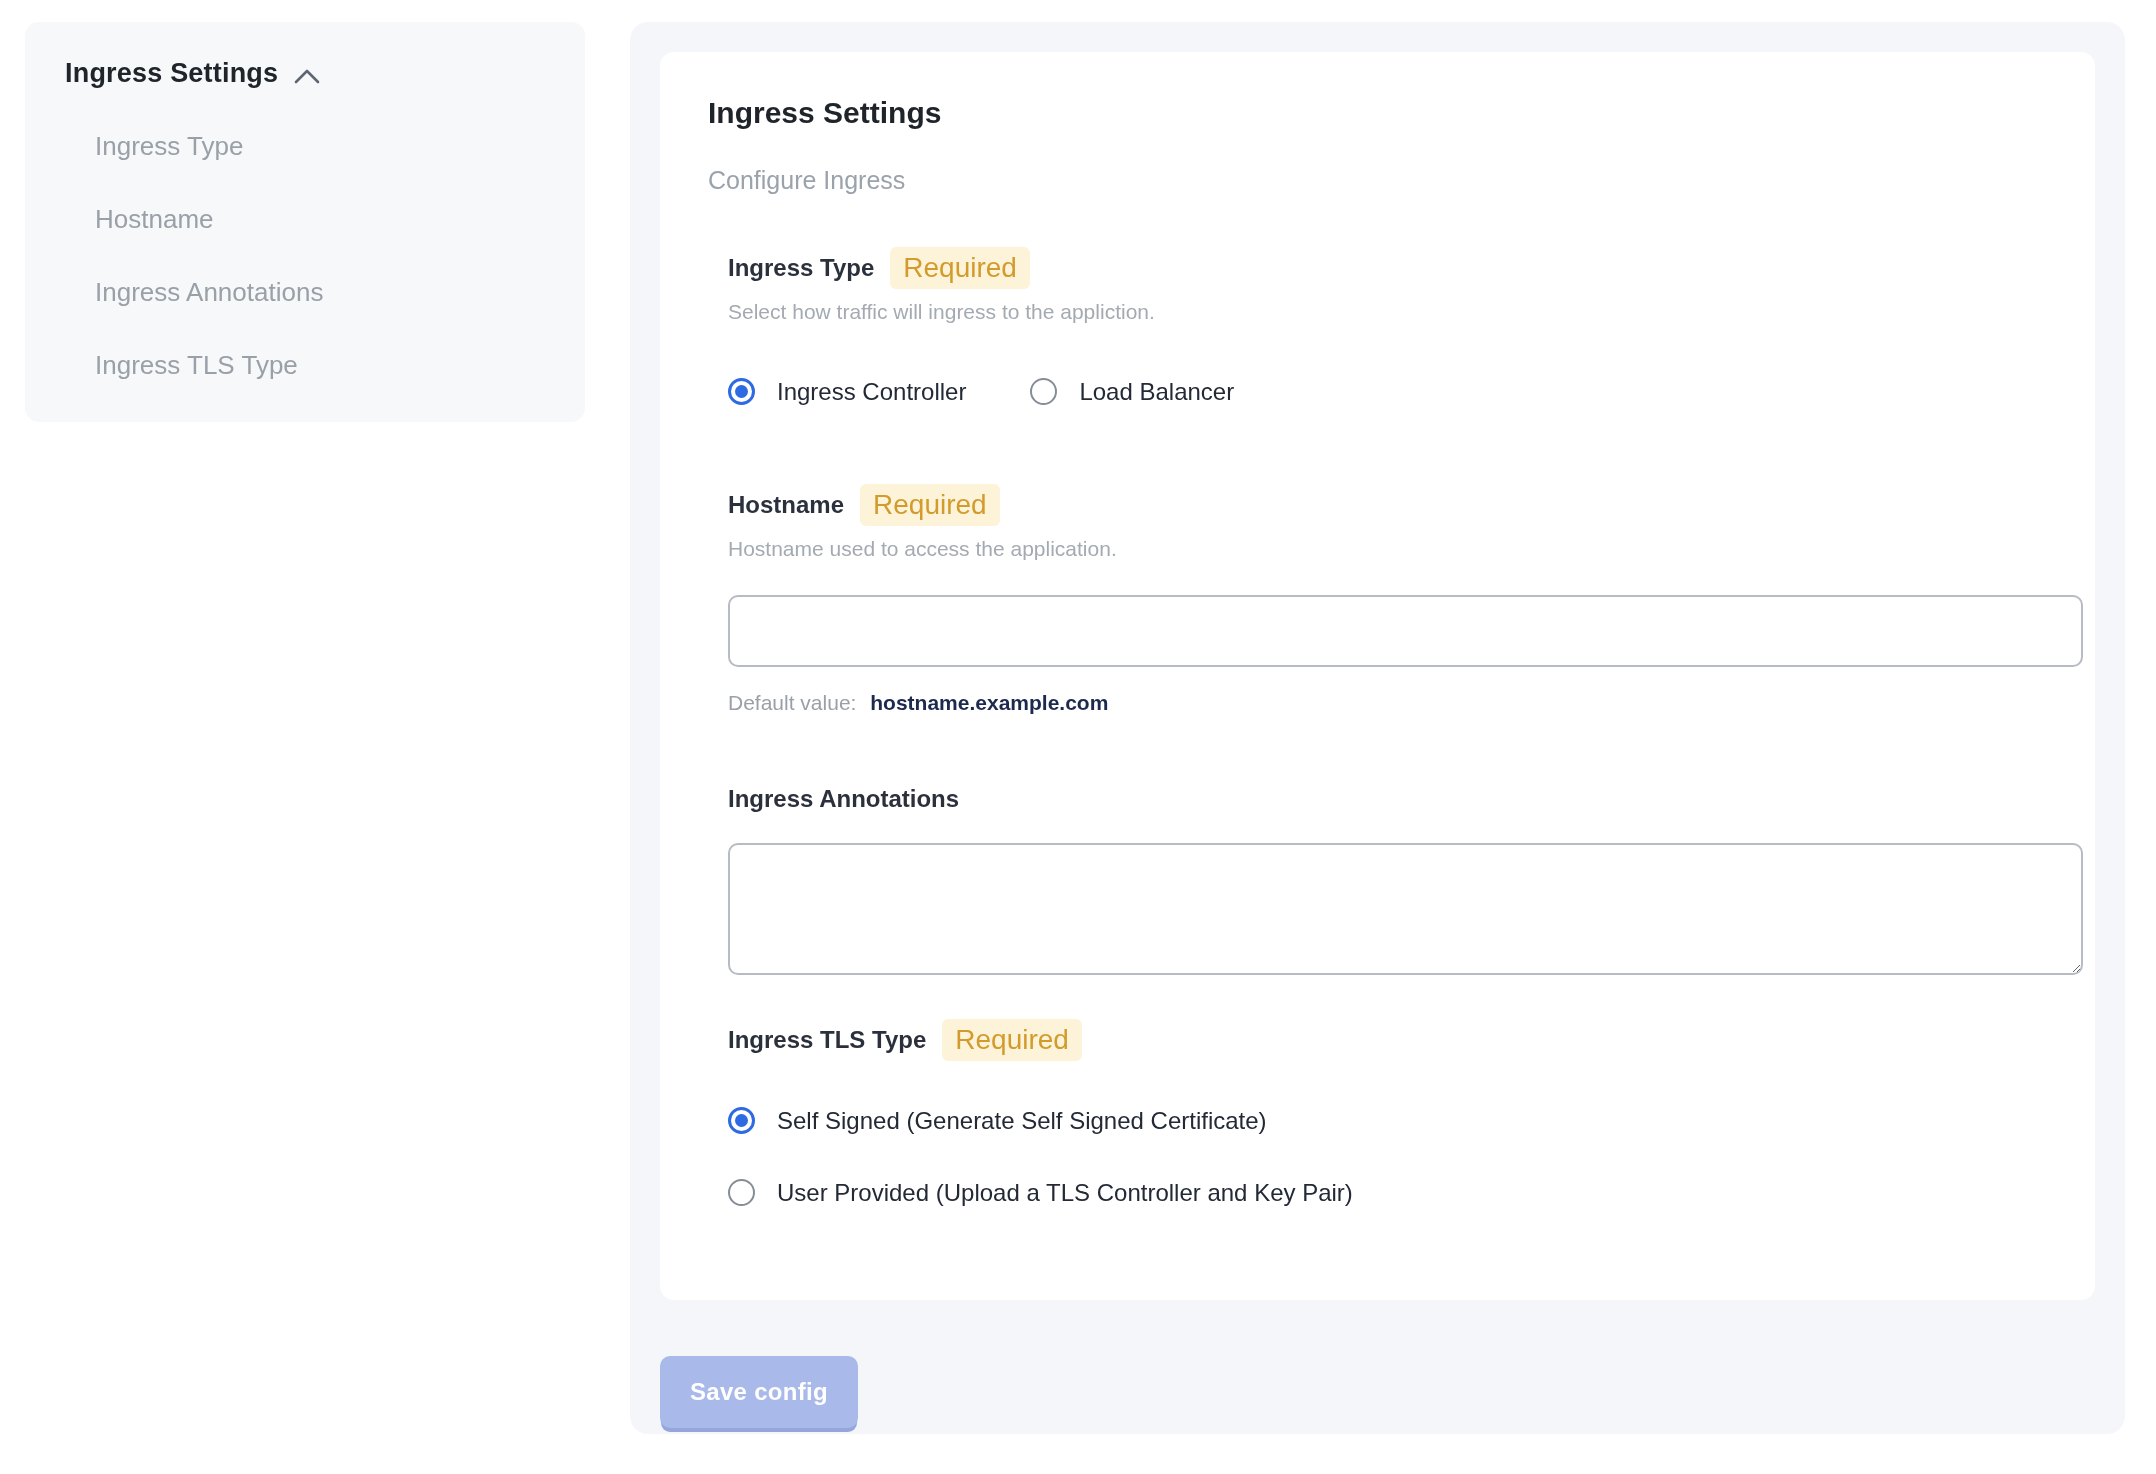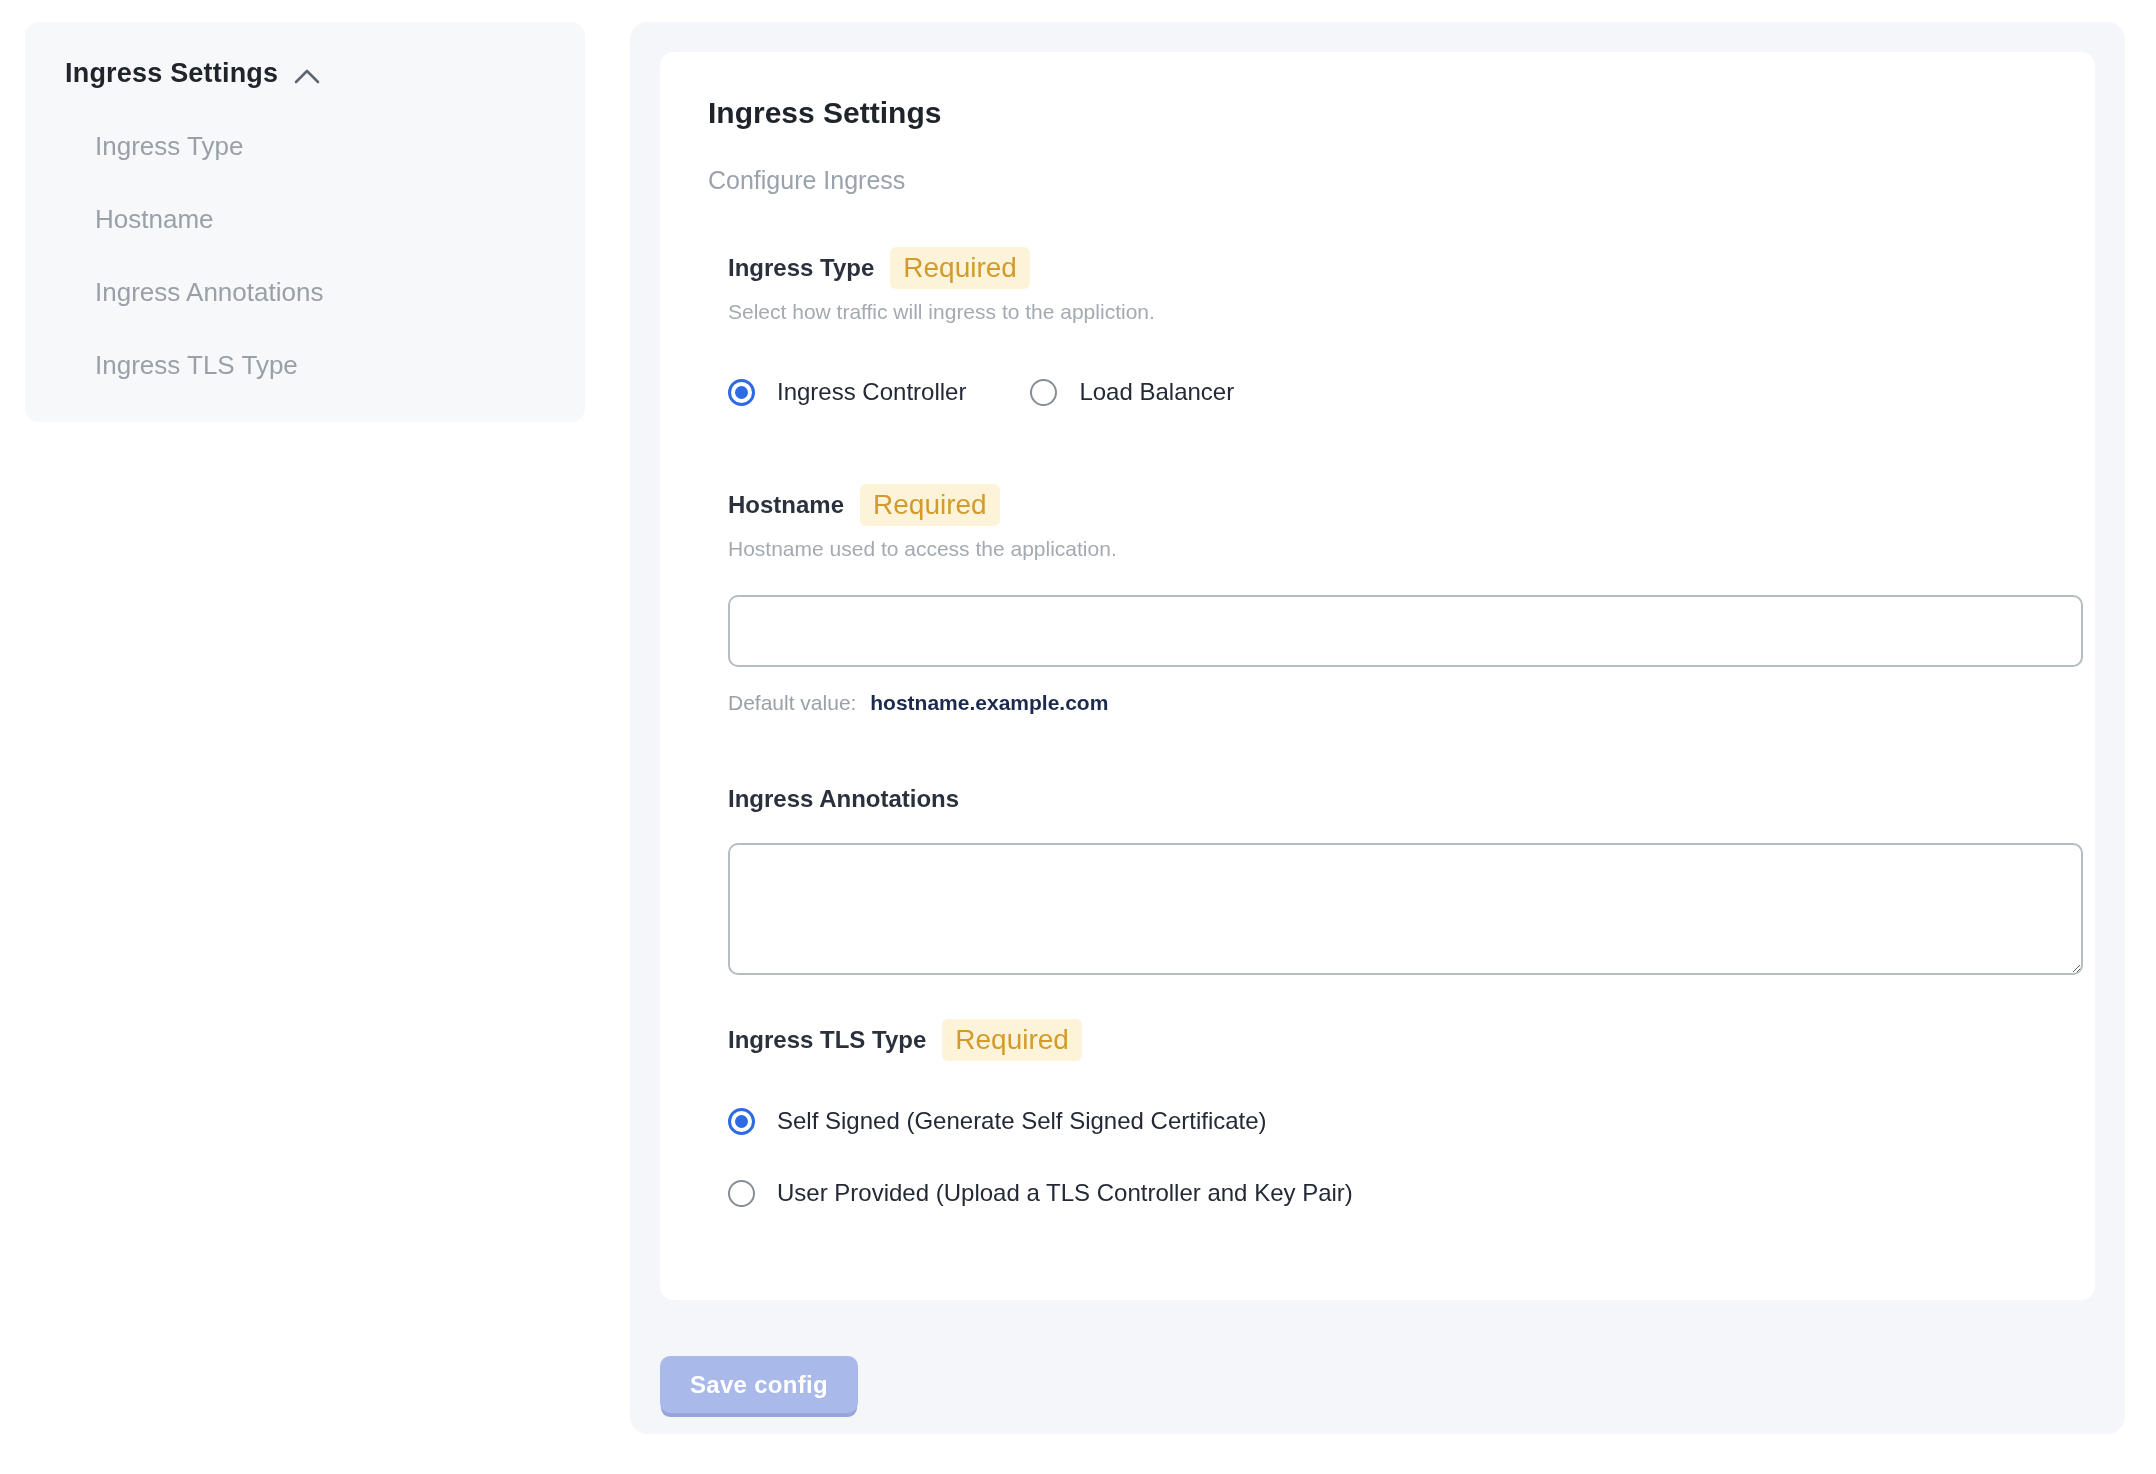--- a/index.html
+++ b/index.html
@@ -28,21 +28,21 @@
   .sections { margin-top:52px; padding-left:20px; }
   .section-label-row { display:flex; align-items:center; gap:16px; }
   .section-label { font-size:24px; font-weight:600; color:#2b313c; }
   .badge { display:inline-block; background:#fcf3d9; color:#d39b2c; font-size:28px;
     font-weight:500; padding:5px 13px; border-radius:6px; }
   .section-desc { margin-top:11px; font-size:21px; color:#a4aab1; }
 
   
   .radio-row-inline { display:flex; align-items:center; gap:64px; margin-top:54px; }
   .radio-col { display:flex; flex-direction:column; gap:44px; margin-top:46px; }
-  .radio-opt { display:flex; align-items:center; gap:22px; cursor:pointer; }
+  .radio-opt { display:flex; align-items:flex-start; gap:22px; cursor:pointer; }
   .radio { width:27px; height:27px; border-radius:50%; border:2.5px solid #878d96;
     position:relative; flex:0 0 auto; background:#fff; }
   .radio.checked { border:3px solid #2d6ae4; }
   .radio.checked::after { content:""; position:absolute; left:50%; top:50%;
     width:13px; height:13px; margin:-6.5px 0 0 -6.5px; border-radius:50%; background:#2d6ae4; }
   .radio-label { font-size:24px; font-weight:500; color:#232a36; }
 
   
   .gap-section { margin-top:78px; }
   .text-input { margin-top:34px; width:1355px; height:72px; border:2px solid #b7bbc3;
@@ -53,21 +53,21 @@
 
   
   .annotations-section { margin-top:70px; }
   .text-area { margin-top:30px; width:1355px; height:132px; border:2px solid #b7bbc3;
     border-radius:10px; font-size:23px; padding:14px 20px; color:#232a36; background:#fff;
     outline:none; resize:both; font-family:inherit; display:block; }
 
   .tls-section { margin-top:44px; }
 
   
-  .save-btn { position:absolute; left:30px; top:1334px; min-width:192px; height:57px;
+  .save-btn { position:absolute; left:30px; top:1334px; min-width:192px; height:72px;
     background:#a9b9e9; border:none; border-radius:10px; color:#ffffff; font-weight:700;
     font-size:24px; font-family:inherit; padding:0 30px; letter-spacing:.3px;
     box-shadow:0 5px 0 -1px #94a6da; cursor:default; }
 </style>
 </head>
 <body>
 
 <nav class="sidebar">
   <div class="sidebar-header">
     <span class="hdr-label">Ingress Settings</span>

